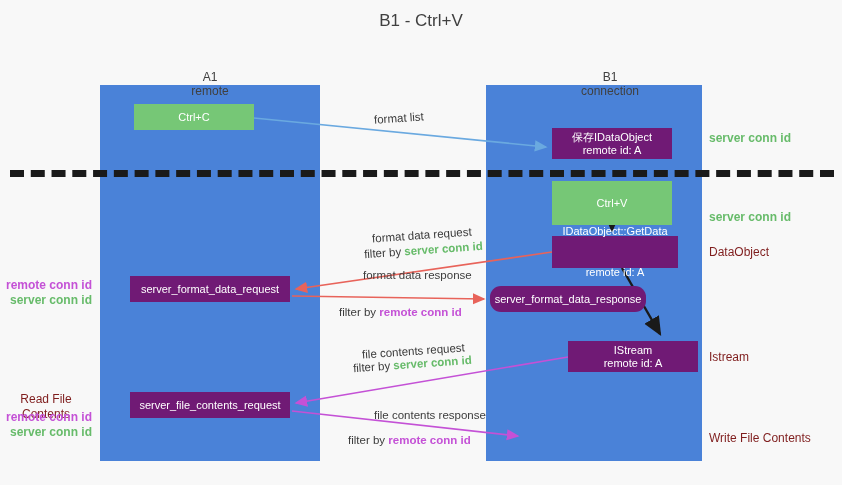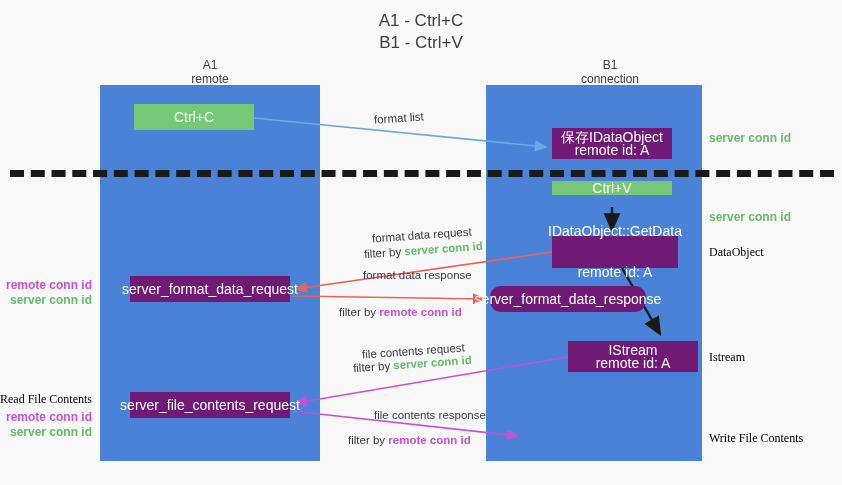--- a/index.html
+++ b/index.html
@@ -16,59 +16,59 @@
   
   .title{
     position:absolute;left:0;top:10px;width:842px;
     text-align:center;font-size:17px;line-height:22px;color:#404040;
   }
 
   
   .colhdr{position:absolute;text-align:center;font-size:12px;line-height:14px;color:#404040;}
   #hdr-a1{left:130px;top:58px;width:160px;}
   #hdr-b1{left:530px;top:58px;width:160px;}
-  .colhdr .big{display:block;}
+  .colhdr .big{display:block;margin-top:12px;}
   .colhdr .sub{display:block;}
 
   
   .lane{position:absolute;background:#4a82d8;}
   #lane-a1{left:100px;top:85px;width:220px;height:376px;}
   #lane-b1{left:486px;top:85px;width:216px;height:376px;}
 
   
   #divider{
     position:absolute;left:10px;top:170px;width:824px;height:0;
     border-top:7px dashed #1a1a1a;
   }
 
   
   .node{
     position:absolute;box-sizing:border-box;
     display:flex;flex-direction:column;align-items:center;justify-content:center;
-    color:#ffffff;font-size:14px;line-height:13px;text-align:left;
+    color:#ffffff;font-size:11px;line-height:13px;text-align:left;
   }
   .node.green{background:#76c776;}
   .node.orange{background:#701a75;}
   .node .l2{display:block;}
 
   #n-ctrlc{left:134px;top:104px;width:120px;height:26px;}
   #n-saveido{left:552px;top:128px;width:120px;height:31px;}
-  #n-ctrlv{left:552px;top:181px;width:120px;height:14px;}
+  #n-ctrlv{left:552px;top:181px;width:120px;height:44px;}
   #n-getdata{left:552px;top:236px;width:126px;height:32px;gap:28px;}
   #n-fmtreq{left:130px;top:276px;width:160px;height:26px;}
   #n-fmtresp{left:490px;top:286px;width:156px;height:26px;border-radius:11px;}
   #n-istream{left:568px;top:341px;width:130px;height:31px;}
   #n-filereq{left:130px;top:392px;width:160px;height:26px;}
   #n-fileresp{left:524px;top:424px;width:160px;height:26px;}
 
   
   .rlabel{position:absolute;font-size:12px;line-height:14px;}
   .green-t{color:#67bb6a;font-weight:bold;}
   .purple-t{color:#c451d6;font-weight:bold;}
-  .plain-t{color:#000000;font-family:Liberation Serif, serif;}
+  .plain-t{color:#7f1d1d;}
 
   #r-conn1{left:709px;top:131px;}
   #r-conn2{left:709px;top:210px;}
   #r-dataobject{left:709px;top:245px;}
   #r-istream{left:709px;top:350px;}
   #r-writefile{left:709px;top:431px;}
 
   
   .llabel{position:absolute;font-size:12px;line-height:15px;text-align:right;}
   #l-grp1{left:0px;top:278px;width:92px;}
@@ -91,21 +91,20 @@
   #e-fcresp2{left:348px;top:433px;}
 
   svg#wires{position:absolute;left:0;top:0;width:842px;height:485px;pointer-events:none;}
 </style>
 </head>
 <body>
 
 <div id="stage">
 
   <div class="title">
-    <div>A1 - Ctrl+C</div>
     <div>B1 - Ctrl+V</div>
   </div>
 
   <div class="lane" id="lane-a1"></div>
   <div class="lane" id="lane-b1"></div>
 
   <div class="colhdr" id="hdr-a1">
     <span class="big">A1</span>
     <span class="sub">remote</span>
   </div>

